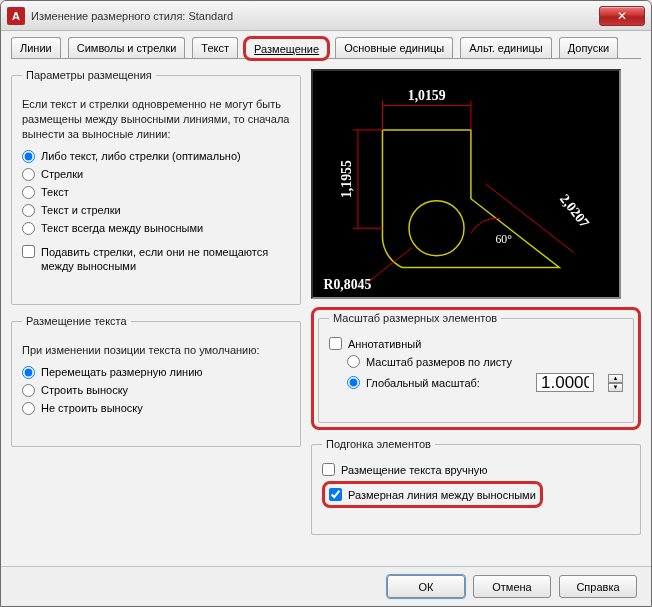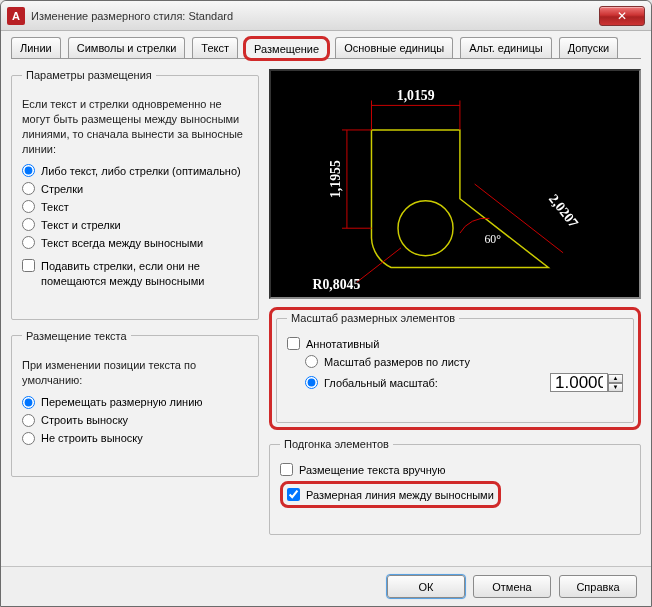--- a/index.html
+++ b/index.html
@@ -71,20 +71,21 @@
     border-bottom: none;
     border-radius: 3px 3px 0 0;
     margin-right: -1px;
     position: relative;
     cursor: pointer;
   }
   .tab.active {
     background: #f2f2f2;
     z-index: 2;
     top: 1px;
+    text-decoration: underline;
   }
   .tab.highlighted {
     outline: 3px solid #d02a2a;
     outline-offset: -1px;
     border-radius: 6px;
     z-index: 3;
   }
   .panel {
     display: flex;
     gap: 10px;
@@ -108,33 +109,33 @@
     margin: 5px 0;
   }
   .rad input, .chk input { margin: 0; }
   .chk.multiline { align-items: flex-start; line-height: 1.3; }
   .highlight-box {
     border: 3px solid #d02a2a;
     border-radius: 8px;
     padding: 2px 4px;
   }
   .preview {
-    width: 372px;
+    width: 310px;
     height: 230px;
     background: #000;
     border: 2px inset #888;
     position: relative;
     margin-bottom: 8px;
   }
   .preview svg { width: 100%; height: 100%; }
   .scale-row {
     display: flex;
     align-items: center;
     margin: 4px 0;
-    gap: 0;
+    gap: 14px;
   }
   .numbox {
     width: 58px;
     height: 19px;
     border: 1px solid #888;
     background: #fff;
     padding: 1px 4px;
     font-family: inherit;
     font-size: 17px;
     text-align: right;

